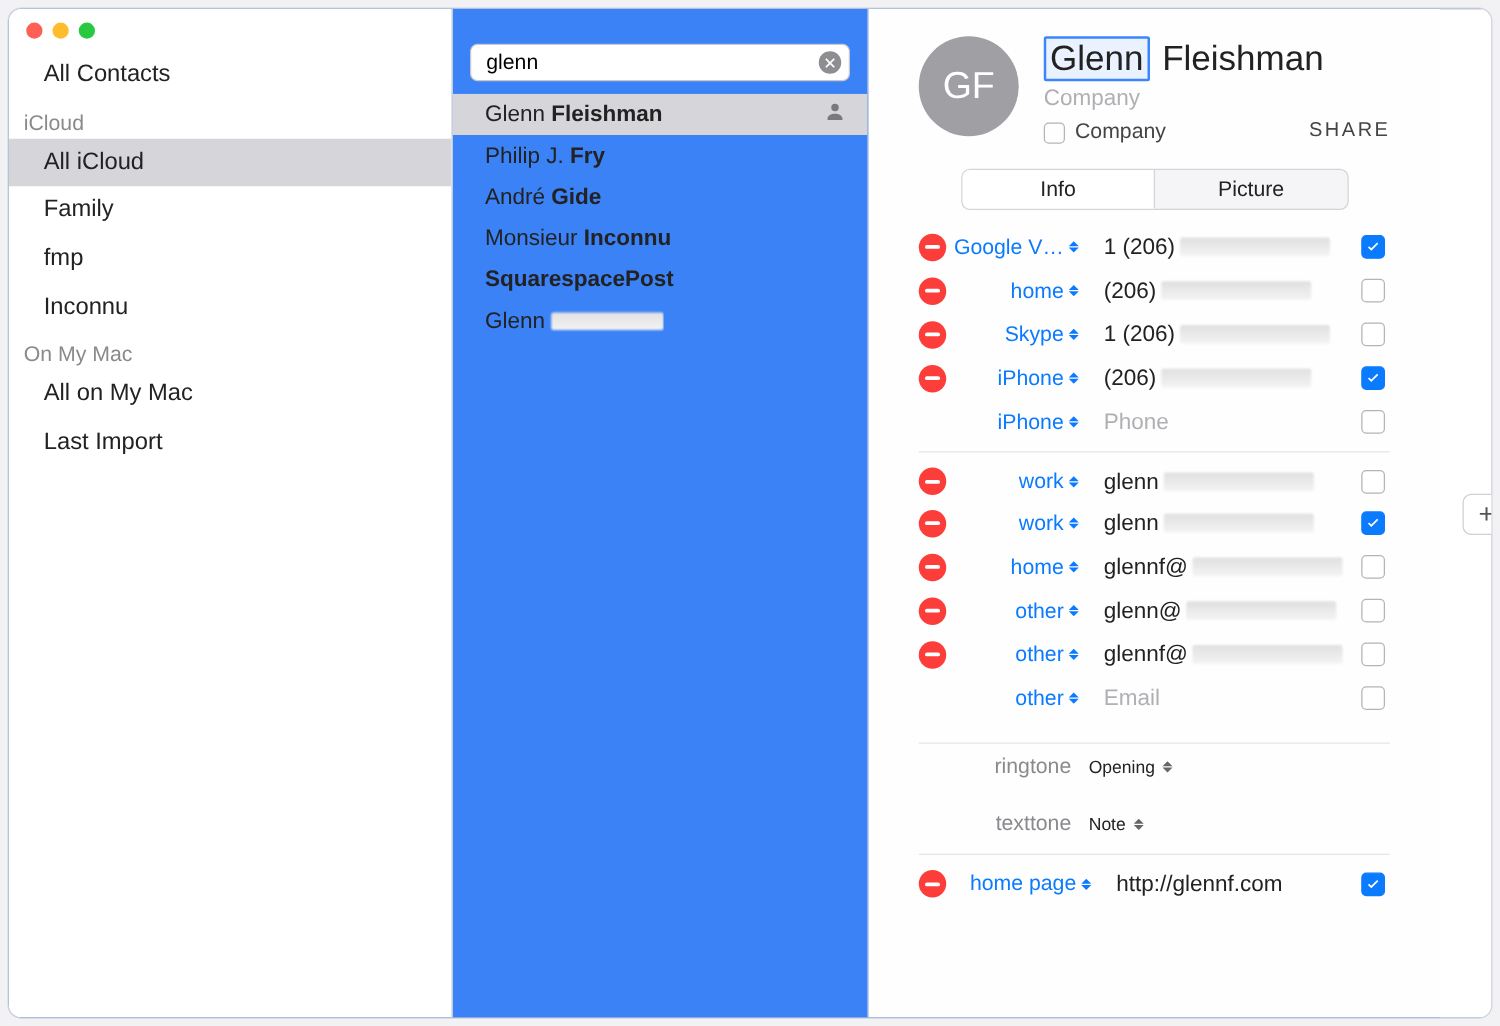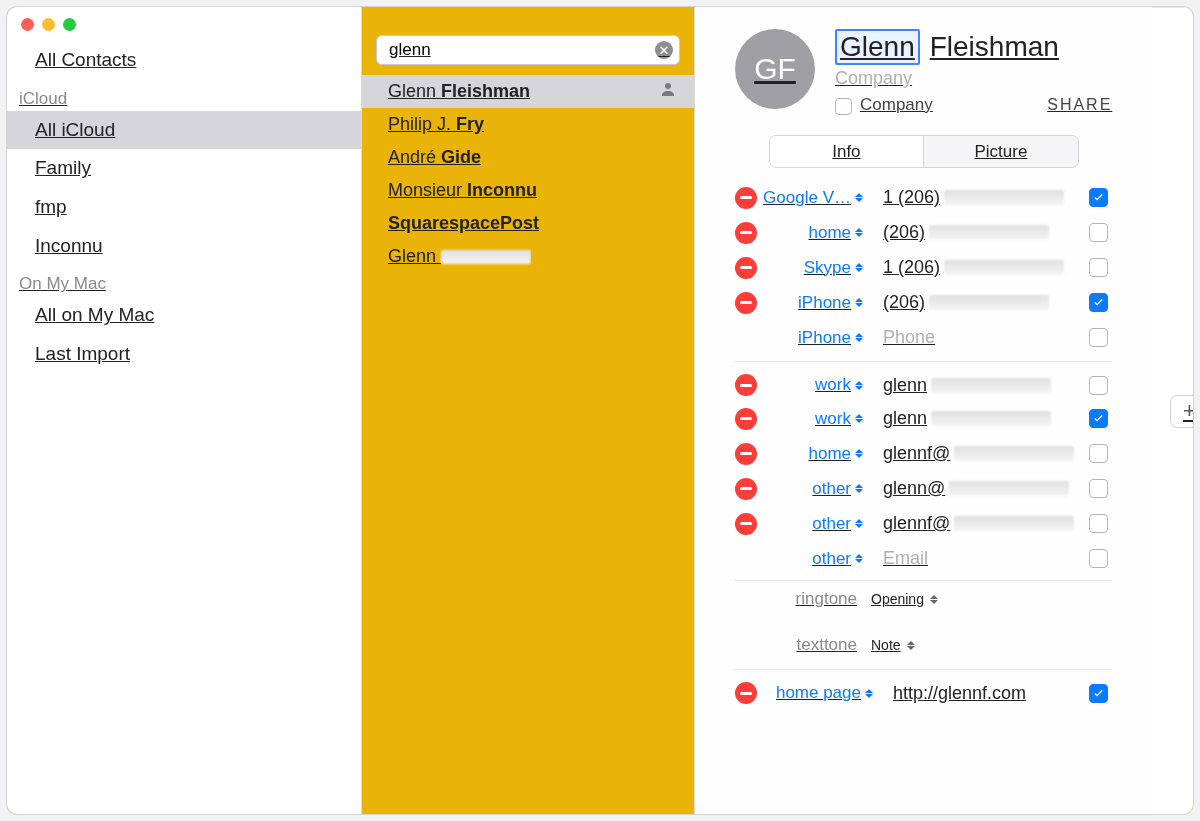--- a/index.html
+++ b/index.html
@@ -9,27 +9,26 @@
     color: #222;
     background: #f2f2f4;
     width: 1200px;
     height: 821px;
     overflow: hidden;
   }
   .window {
     width: 1186px;
     height: 807px;
     margin: 7px;
-    background: #eab308;
+    background: #3b82f6;
     border-radius: 10px;
     box-shadow: 0 0 0 1px rgba(0,0,0,0.12);
     display: flex;
     overflow: hidden;
     position: relative;
-    text-decoration: underline;
   }
   
   .traffic { position:absolute; top:11px; left:14px; display:flex; gap:8px; }
   .dot { width:13px; height:13px; border-radius:50%; }
   .dot.red{background:#ff5f57;} .dot.yellow{background:#ffbd2e;} .dot.green{background:#28c940;}
 
   
   .sidebar {
     flex: 0 0 355px;
     border-right: 1px solid #d9d9dc;
@@ -166,21 +165,21 @@
     display:inline-block;width:120px;height:15px;border-radius:2px;
     background:linear-gradient(#e0e0e0,#f4f4f4);filter:blur(1px);
   }
   .chkcol{ flex:0 0 28px; display:flex; justify-content:center;}
   .cb{ width:19px;height:19px;border-radius:4px;border:1.8px solid #b4b4b8;background:#fff;display:inline-flex;align-items:center;justify-content:center;}
   .cb.on{background:#0a7aff;border-color:#0a7aff;}
   .cb.on svg{width:13px;height:13px;fill:#fff;}
 
   .tone-row{
     display:flex;align-items:center;padding:8px 0;
-    border-top:1px solid #e6e6e9;margin-top:4px;
+    border-top:1px solid #e6e6e9;margin-top:18px;
   }
   .tone-row .tl{flex:0 0 136px;text-align:right;color:#8a8a8e;font-size:17px;padding-right:14px;}
   .tone-row .tv{flex:1;font-size:14px;display:flex;align-items:center;gap:6px;}
   .tone-row.noborder{border-top:0;margin-top:10px;}
 
   
   .toolbar{
     border-top:1px solid #e2e2e6;
     padding:10px 18px;
     display:flex;align-items:center;justify-content:space-between;

